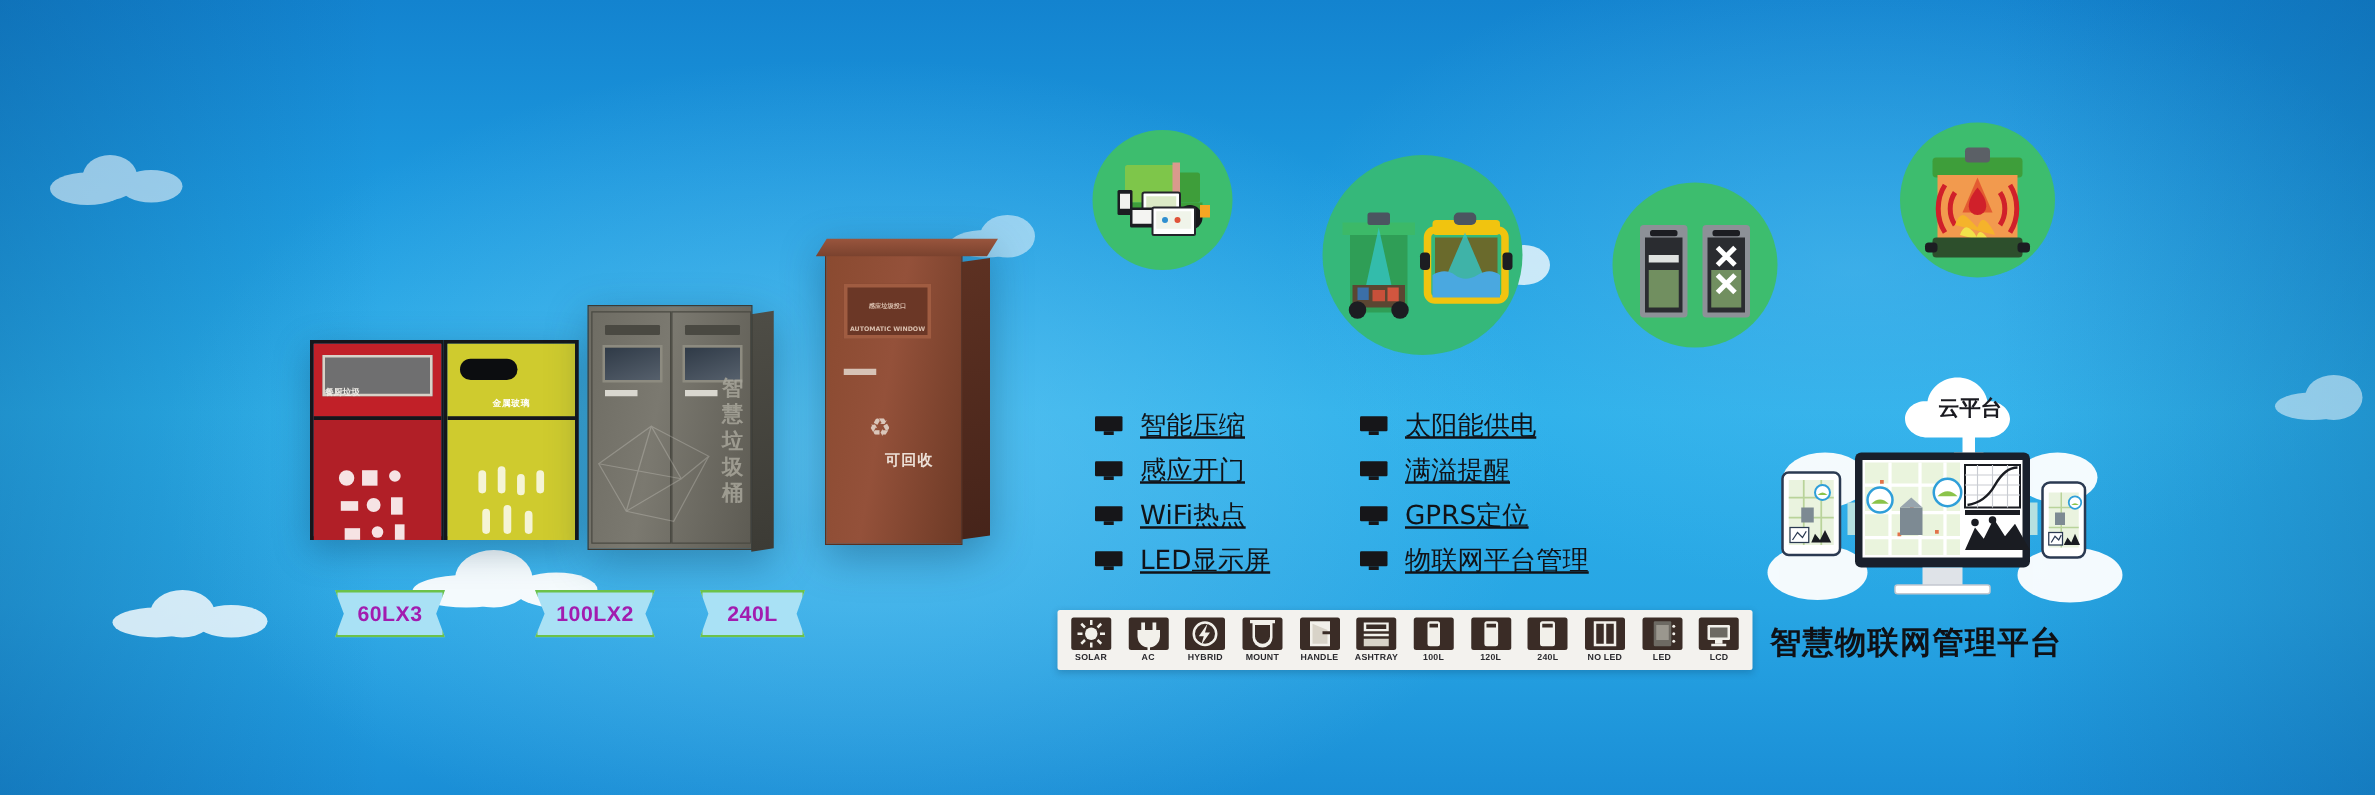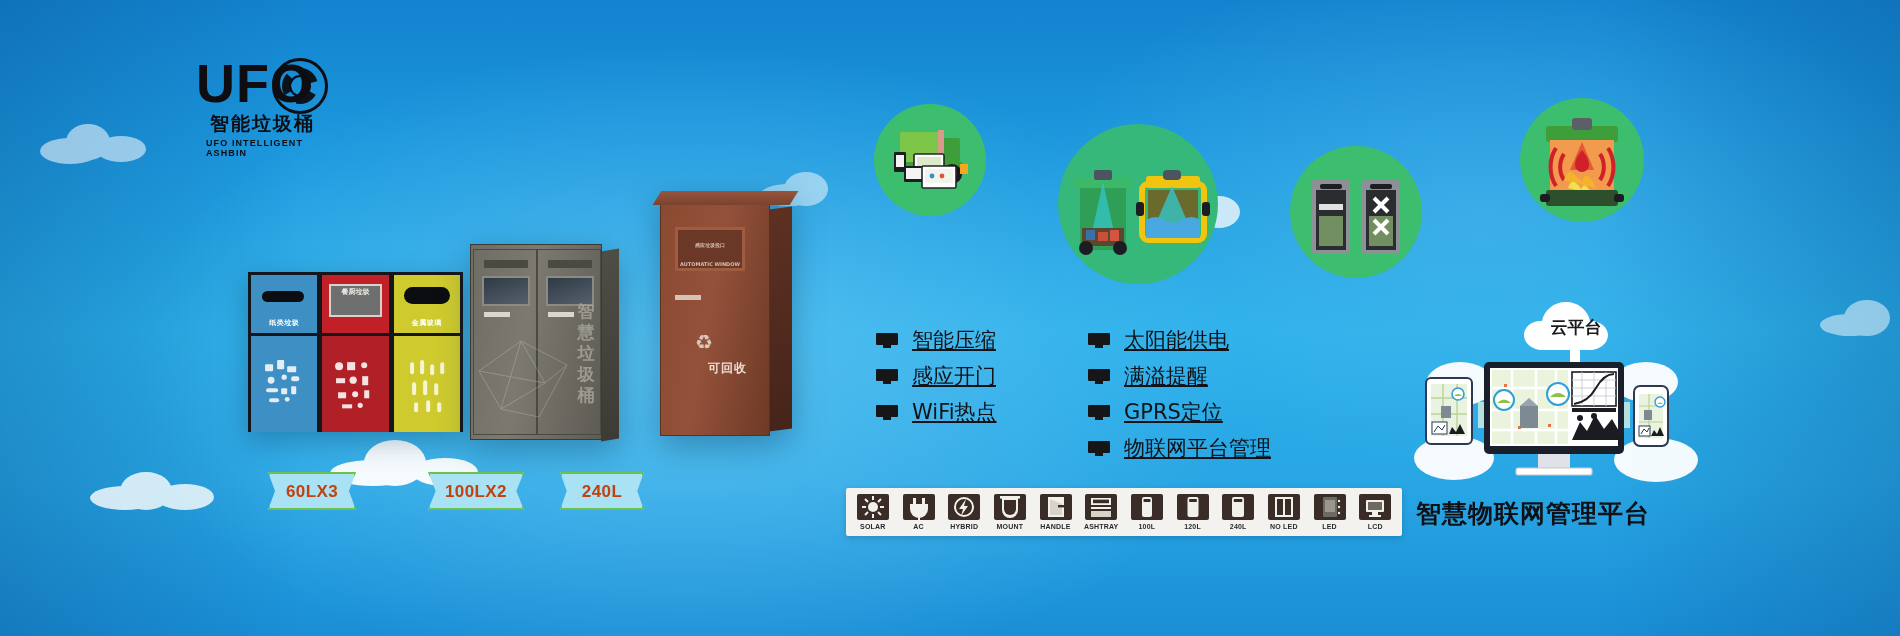--- a/index.html
+++ b/index.html
@@ -50,21 +50,21 @@
   .bin3 .top{ height:58px; position:relative; }
   .bin3 .bot{ height:99px; border-top:3px solid #15161b; position:relative; overflow:hidden; }
   .slot{ position:absolute; background:#0c0d10; }
   .c-blue .top,.c-blue .bot{ background:#3d8fc4; }
   .c-red  .top{ background:#c12028; } .c-red .bot{ background:#b11f27; }
   .c-yel  .top,.c-yel .bot{ background:#cfcb2e; }
   .lbl{ position:absolute; left:0; right:0; bottom:6px; text-align:center;
     font:600 7px/8px "DejaVu Sans",sans-serif; color:#fff; letter-spacing:.5px; }
   .redpanel{ position:absolute; left:7px; top:9px; right:7px; height:33px;
     background:#6f6f70; border:2px solid #d8d2c8; }
-  .redpanel span{ display:block; text-align:center; margin-top:2px;
+  .redpanel span{ display:block; margin-top:24px;
     font:600 7px/8px "DejaVu Sans",sans-serif; color:#eceae4; }
 
   .bin2{ position:absolute; left:470px; top:244px; width:132px; height:196px;
     filter:drop-shadow(0 10px 16px rgba(0,40,70,.34)); }
   .bin2 .body{ position:absolute; inset:0; background:linear-gradient(100deg,#6e6c63 0%,#7b7970 42%,#5d5b53 100%);
     border:1px solid #3b3a34; }
   .bin2 .side{ position:absolute; right:-17px; top:6px; width:18px; height:190px;
     background:linear-gradient(180deg,#4e4d46,#3c3b35); transform:skewY(-9deg); }
   .bin2 .door{ position:absolute; top:4px; width:64px; bottom:4px; border:1px solid #4a4942; }
   .bin2 .d1{ left:2px; } .bin2 .d2{ left:66px; }
@@ -92,21 +92,21 @@
   .bin1 .hdl2{ position:absolute; top:94px; left:14px; width:26px; height:5px; background:#d7c3b6; }
   .recy{ position:absolute; left:0; right:22px; top:130px; text-align:center;
     font:700 20px/22px "DejaVu Sans",sans-serif; color:#e2d3c8; opacity:.9; }
   .recytxt{ position:absolute; left:0; right:22px; top:160px; text-align:right;
     font:600 12px/14px "DejaVu Sans",sans-serif; color:#ecdfd6; letter-spacing:1px; }
 
   
   .ribbon{
     position:absolute; height:38px; background:#a9e1f5; border:2px solid #6cc24a;
     display:flex; align-items:center; justify-content:center;
-    font:700 17px/17px "Liberation Sans",sans-serif; color:#c2410c; letter-spacing:.4px;
+    font:700 17px/17px "Liberation Sans",sans-serif; color:#a21caf; letter-spacing:.4px;
     clip-path:polygon(0 0,100% 0,92% 50%,100% 100%,0 100%,8% 50%);
   }
   #rb1{ left:268px; top:472px; width:88px; }
   #rb2{ left:428px; top:472px; width:96px;text-align:right; }
   #rb3{ left:560px; top:472px; width:84px; }
 
   
   .gc{ position:absolute; border-radius:50%; background:#3dbd6e; }
   .gc svg{ position:absolute; inset:0; width:100%; height:100%; }
   #gc1{ left:874px; top:104px; width:112px; height:112px; }
@@ -174,51 +174,22 @@
   </div>
   <div class="cloudgrp" style="left:1176px;top:196px;opacity:.75">
     <i style="left:0;top:12px;width:56px;height:20px"></i>
       <i style="left:22px;top:0px;width:42px;height:32px"></i>
   </div>
   <div class="cloudgrp" style="left:1820px;top:300px;opacity:.5">
     <i style="left:0;top:14px;width:60px;height:22px"></i>
       <i style="left:24px;top:0;width:46px;height:36px"></i>
   </div>
 
-  <div class="logo">
-    <div class="ufo">UFO</div>
-    <div class="ring"></div>
-    <div class="cn">智能垃圾桶</div>
-    <div class="en">UFO INTELLIGENT ASHBIN</div>
-  </div>
 
   <div class="bin3">
-    <div class="cell c-blue">
-      <div class="top">
-        <div class="slot" style="left:11px;top:16px;width:42px;height:11px;border-radius:6px"></div>
-        <div class="lbl">纸类垃圾</div>
-      </div>
-      <div class="bot">
-        <svg viewBox="0 0 66 99">
-            <g fill="#fff" opacity=".85">
-          <rect x="14" y="28" width="8" height="7" rx="1"></rect>
-              <rect x="26" y="24" width="7" height="9" rx="1"></rect>
-          <rect x="36" y="30" width="9" height="6" rx="1"></rect>
-              <circle cx="20" cy="44" r="3.4"></circle>
-              <circle cx="33" cy="41" r="2.6"></circle>
-          <rect x="40" y="40" width="8" height="5" rx="2"></rect>
-              <rect x="15" y="52" width="12" height="4" rx="2"></rect>
-          <rect x="30" y="52" width="6" height="6" rx="1"></rect>
-              <rect x="40" y="50" width="5" height="8" rx="1"></rect>
-          <rect x="18" y="62" width="10" height="4" rx="2"></rect>
-              <circle cx="36" cy="63" r="2.4"></circle>
-        </g>
-          </svg>
-      </div>
-    </div>
     <div class="cell c-red">
       <div class="top">
         <div class="redpanel">
           <span>餐厨垃圾</span>
         </div>
       </div>
       <div class="bot">
         <svg viewBox="0 0 66 99">
             <g fill="#fff" opacity=".88">
           <circle cx="17" cy="30" r="4"></circle>
@@ -401,20 +372,26 @@
         <span class="mon">
             <i></i>
           </span>
         <span class="ftxt">感应开门</span>
       </div>
       <div class="frow">
         <span class="mon">
             <i></i>
           </span>
         <span class="ftxt">WiFi热点</span>
+      </div>
+      <div class="frow">
+        <span class="mon">
+            <i></i>
+          </span>
+        <span class="ftxt">LED显示屏</span>
       </div>
     </div>
     <div class="fcol" id="fcolR">
       <div class="frow">
         <span class="mon">
             <i></i>
           </span>
         <span class="ftxt">太阳能供电</span>
       </div>
       <div class="frow">

